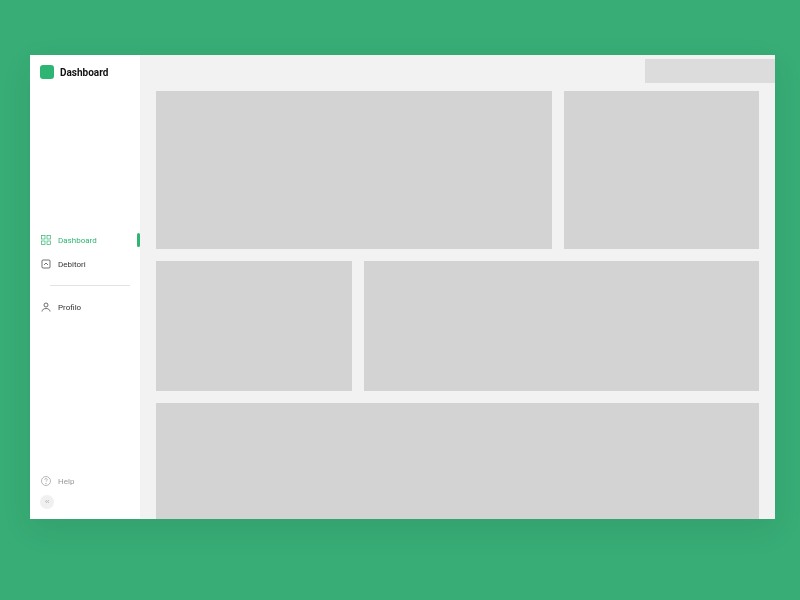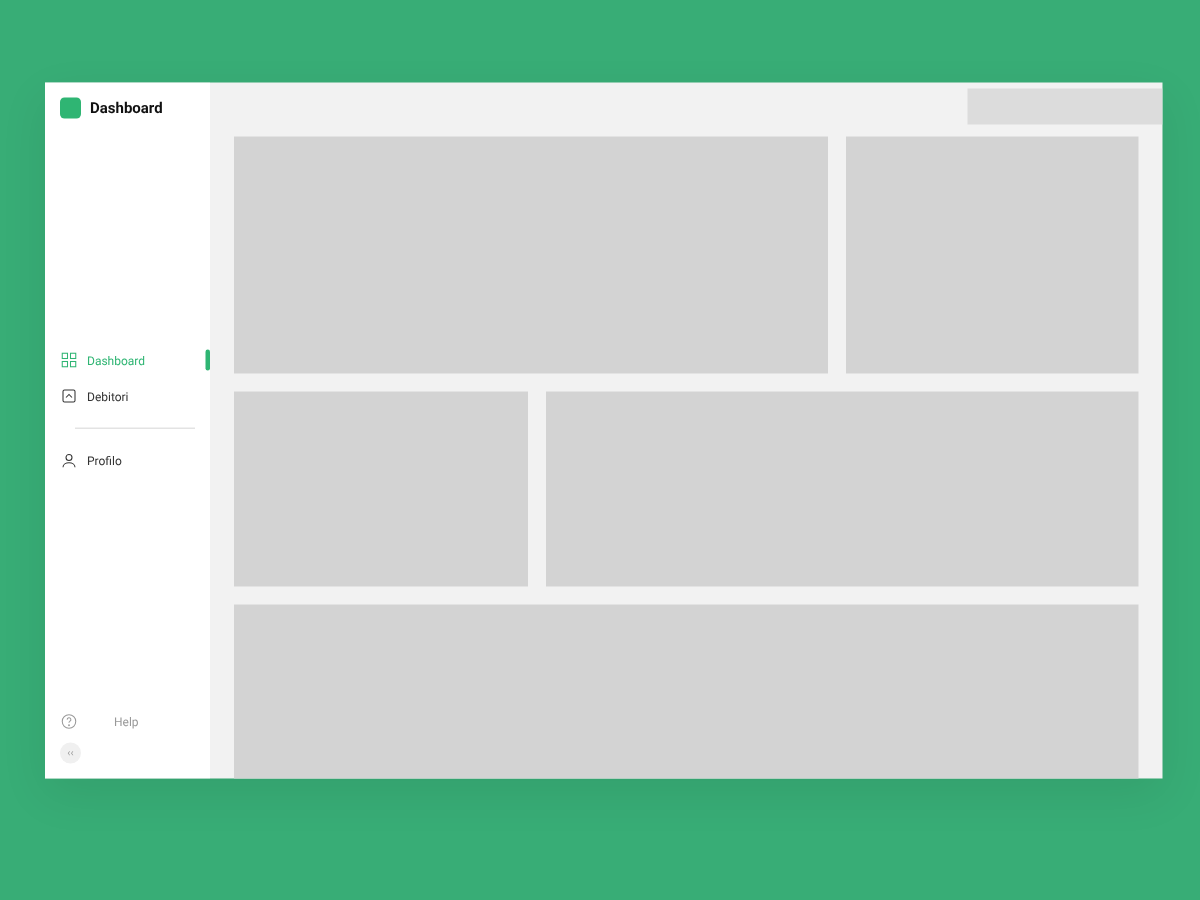--- a/index.html
+++ b/index.html
@@ -69,21 +69,21 @@
     margin: 8px 10px 8px 10px;
     border: none; border-top: 1px solid #e3e3e3;
   }
 
   .sidebar-bottom {
     position: absolute;
     bottom: 10px; left: 10px; right: 10px;
     display: flex; flex-direction: column; gap: 8px;
   }
   .help-item {
-    display: flex; align-items: center; gap: 24px;
+    display: flex; align-items: center; gap: 6px;
     font-size: 8px; color: #999;
     cursor: pointer;
   }
   .collapse-btn {
     width: 14px; height: 14px;
     border-radius: 50%;
     background: #f0f0f0;
     display: inline-flex; align-items: center; justify-content: center;
     font-size: 7px; color: #999;
     cursor: pointer;

